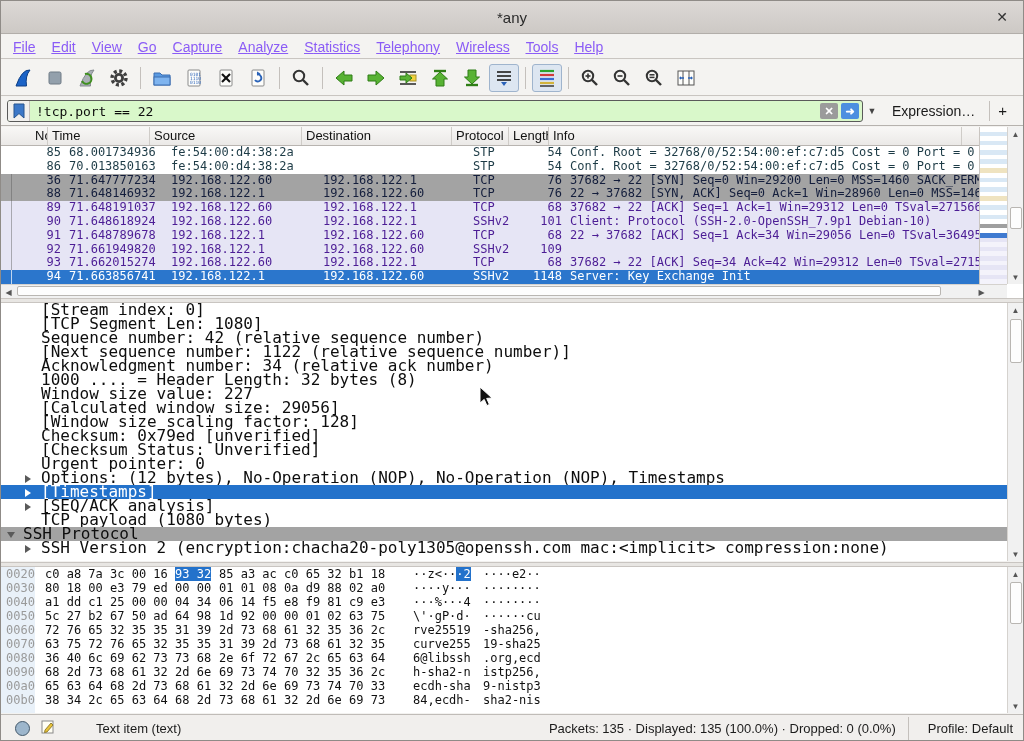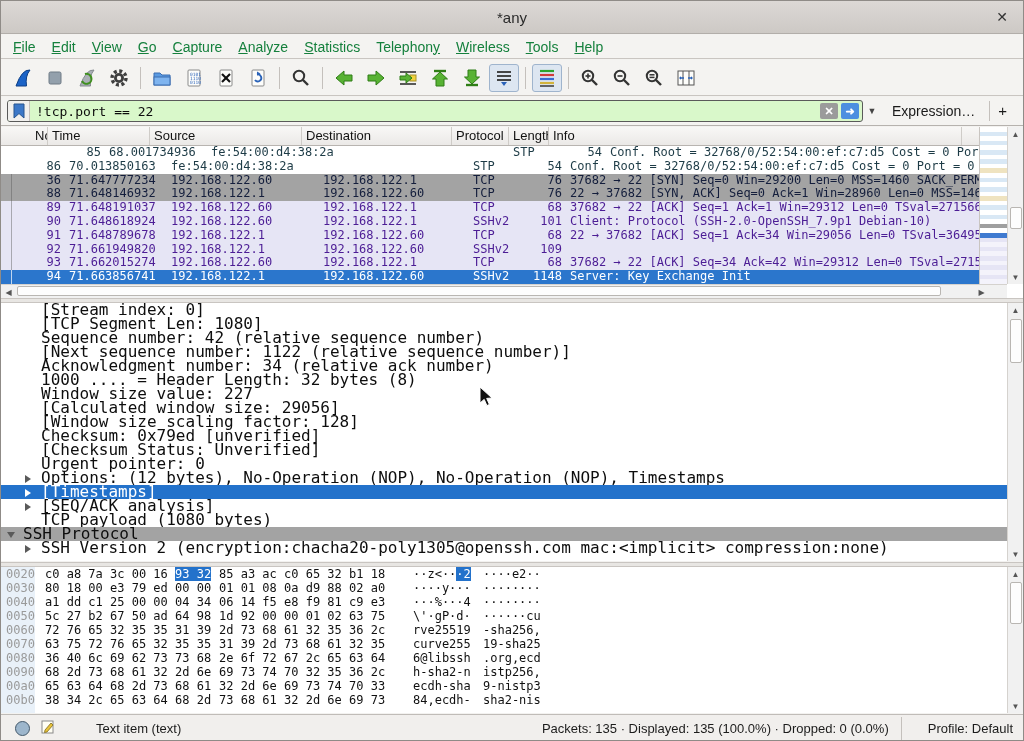--- a/index.html
+++ b/index.html
@@ -12,21 +12,21 @@
   
   #titlebar { position:absolute; left:0; top:0; width:100%; height:33px;
     background:linear-gradient(#dcd8d5,#cdc9c5); border-bottom:1px solid #b2aeaa;
     display:flex; align-items:center; justify-content:center; }
   #title { font-size:15px; color:#2b2b2b; }
   #close-btn { position:absolute; right:12px; top:7px; font-size:14px; color:#333;
     width:18px; height:18px; text-align:center; line-height:18px; cursor:default; }
   
   #menubar { position:absolute; left:0; top:34px; width:100%; height:24px;
     background:#f4f3f1; border-bottom:1px solid #c9c5c1; display:flex; align-items:center; padding-left:4px; }
-  .menu-item { padding:2px 8px; font-size:14px; color:#15803d; }
+  .menu-item { padding:2px 8px; font-size:14px; color:#8b5cf6;text-decoration:underline; }
   .menu-item u { text-decoration:underline; }
   
   #toolbar { position:absolute; left:0; top:59px; width:100%; height:36px;
     background:#f4f3f1; border-bottom:1px solid #c9c5c1; display:flex; align-items:center; padding-left:6px; }
   .tbtn { width:30px; height:28px; display:flex; align-items:center; justify-content:center; margin:0 1px; border:1px solid transparent; border-radius:3px; }
   .tbtn.pressed { background:#dde6f1; border:1px solid #9fb4cd; }
   .tsep { width:1px; height:22px; background:#c4c0bc; margin:0 5px; }
   
   #filterbar { position:absolute; left:0; top:96px; width:100%; height:29px;
     background:#f4f3f1; border-bottom:1px solid #b6b2ae; display:flex; align-items:center; padding:0 6px; }
@@ -86,21 +86,21 @@
   .h-a2 { position:absolute; left:482px; color:#101010; }
   .hl { background:#2372cb; color:#fff; }
   
   #statusbar { position:absolute; left:0; top:713px; width:100%; height:28px;
     background:#f1efed; border-top:1px solid #c0bcb8; display:flex; align-items:center; font-size:13px; color:#1c1c1c; }
   #expert-icon { width:15px; height:15px; border-radius:50%; background:#9db6cc; border:1.5px solid #44596b; margin-left:14px; }
   #comment-icon { margin-left:10px; }
   #status-left-text { margin-left:40px; }
   #status-right { margin-left:auto; display:flex; align-items:center; }
   #status-counts { padding-right:12px; }
-  #status-profile { border-left:1px solid #c4c0bc; padding:4px 10px 4px 26px; }
+  #status-profile { border-left:1px solid #c4c0bc; padding:4px 10px 4px 19px; }
   #cursor { position:absolute; left:478px; top:385px; z-index:50; }
 </style>
 </head>
 <body>
 
 <div id="win">
 
   <div id="titlebar">
     <span id="title">*any</span>
     <span id="close-btn">✕</span>
@@ -289,21 +289,21 @@
         <div class="pl-hcell" style="width: 47px; padding-left: 34px;">No.</div>
         <div class="pl-hcell" style="width: 102px;">Time</div>
         <div class="pl-hcell" style="width: 152px;">Source</div>
         <div class="pl-hcell" style="width: 150px;">Destination</div>
         <div class="pl-hcell" style="width: 57px;">Protocol</div>
         <div class="pl-hcell" style="width: 40px;">Length</div>
         <div class="pl-hcell" style="width: 413px;">Info</div>
       </div>
     <div id="pl-rows">
         <div class="prow c-white">
-          <span class="pcell num" style="width: 64px; margin-left: 40px;">85</span>
+          <span class="pcell num" style="width: 64px;">85</span>
           <span class="pcell" style="width: 102px;">68.001734936</span>
           <span class="pcell" style="width: 152px;">fe:54:00:d4:38:2a</span>
           <span class="pcell" style="width: 150px;"></span>
           <span class="pcell" style="width: 57px;">STP</span>
           <span class="pcell num" style="width: 40px;">54</span>
           <span class="pcell" style="width: 413px;">Conf. Root = 32768/0/52:54:00:ef:c7:d5  Cost = 0  Port = 0</span>
         </div>
         <div class="prow c-white">
           <span class="pcell num" style="width: 64px;">86</span>
           <span class="pcell" style="width: 102px;">70.013850163</span>

